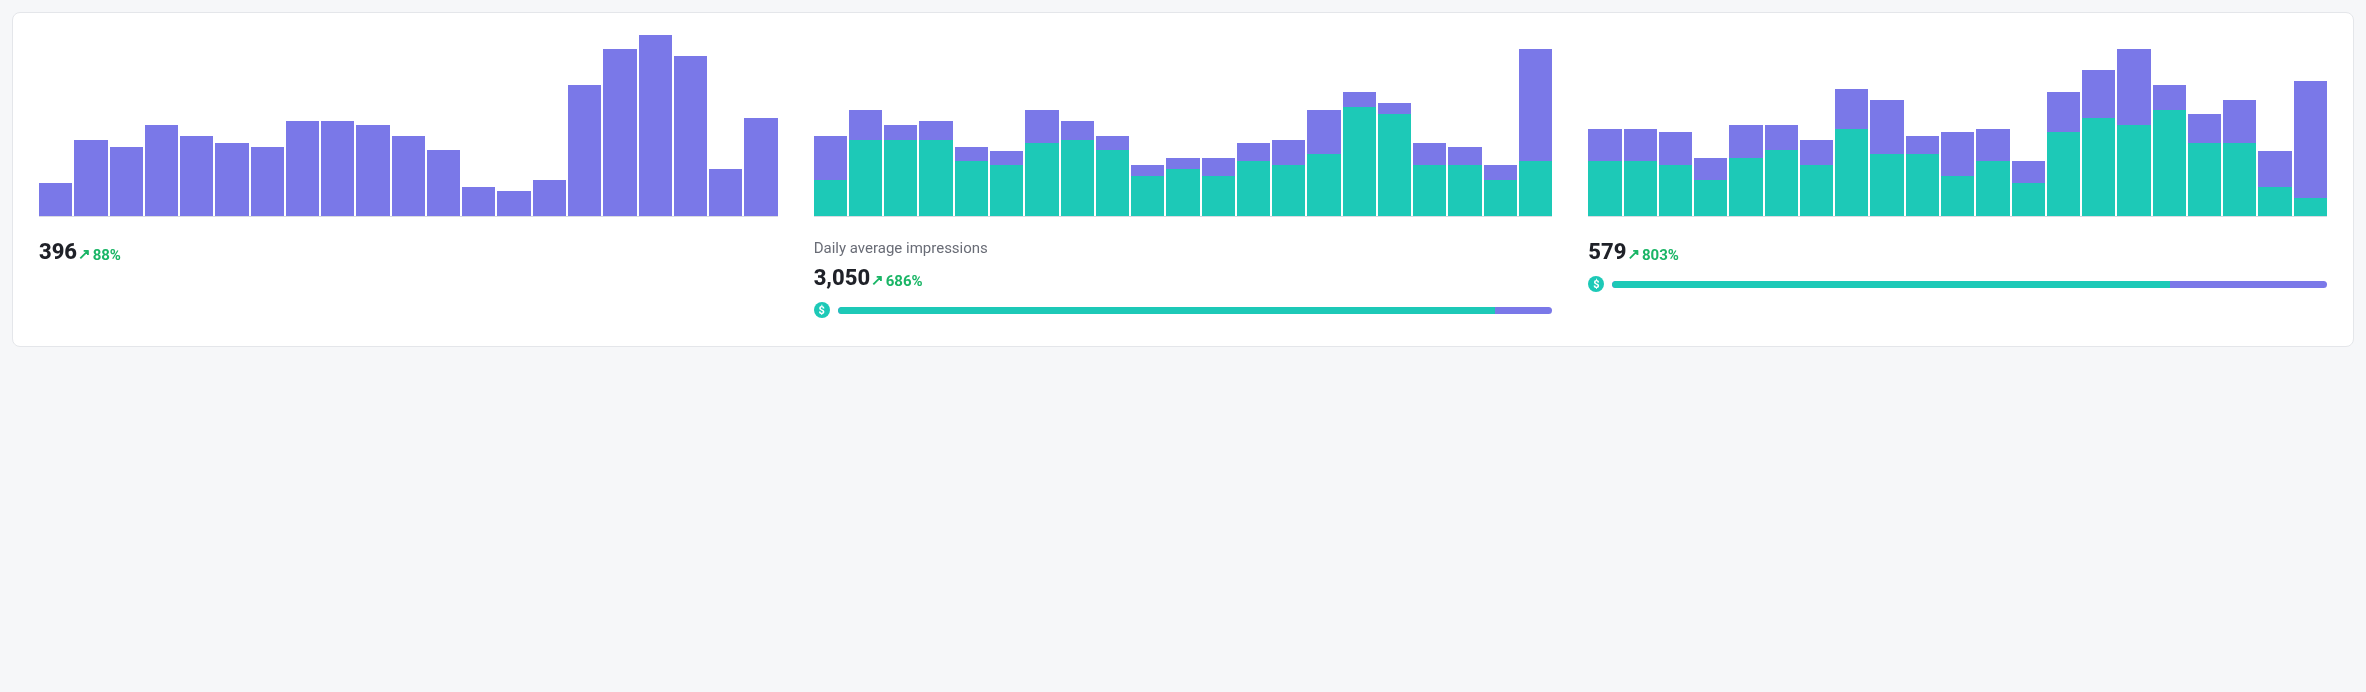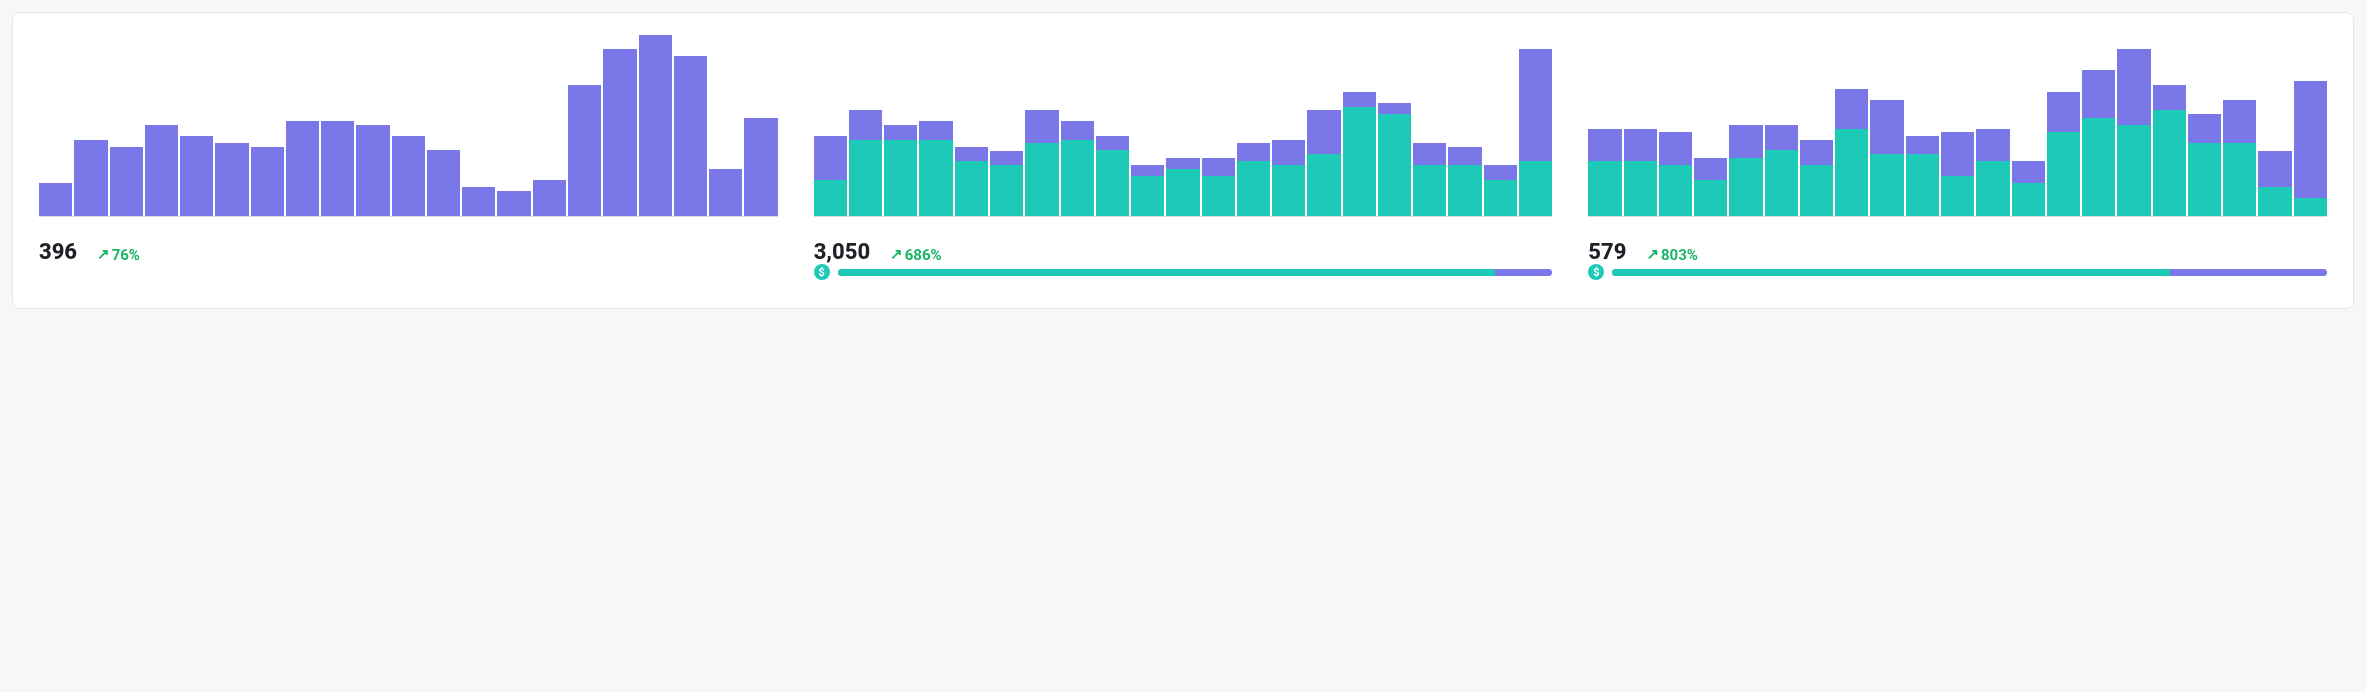--- a/index.html
+++ b/index.html
@@ -71,22 +71,22 @@
     padding-top: 22px;
   }
   .metric-label {
     font-size: 15px;
     color: #696c76;
     margin-bottom: 8px;
   }
   .metric-line {
     display: flex;
     align-items: baseline;
-    gap: 20px;
-    margin-bottom: 0;
+    gap: 1px;
+    margin-bottom: 12px;
   }
   .metric-value {
     font-size: 22px;
     font-weight: 800;
     color: #1f2128;
   }
   .metric-change {
     font-size: 15px;
     font-weight: 700;
     color: #1ab566;
@@ -199,21 +199,21 @@
           </div>
           <div class="bar-wrap">
             <div class="seg-top" style="height: 98.28px;"></div>
           </div>
         </div>
         <div class="metric-block">
           <div class="metric-line">
             <div class="metric-value">396</div>
             <div class="metric-change">
               <span class="arrow">↗</span>
-              <span>76%</span>
+              <span>88%</span>
             </div>
           </div>
         </div>
       </div>
       <div class="chart-col">
         <div class="chart-area">
           <div class="bar-wrap">
             <div class="seg-top" style="height: 43.68px;"></div>
             <div class="seg-bot" style="height: 36.4px;"></div>
           </div>
@@ -292,20 +292,21 @@
           <div class="bar-wrap">
             <div class="seg-top" style="height: 14.56px;"></div>
             <div class="seg-bot" style="height: 36.4px;"></div>
           </div>
           <div class="bar-wrap">
             <div class="seg-top" style="height: 112.84px;"></div>
             <div class="seg-bot" style="height: 54.6px;"></div>
           </div>
         </div>
         <div class="metric-block">
+          <div class="metric-label">Daily average impressions</div>
           <div class="metric-line">
             <div class="metric-value">3,050</div>
             <div class="metric-change">
               <span class="arrow">↗</span>
               <span>686%</span>
             </div>
           </div>
           <div class="dist-bar-row">
             <div class="dollar-icon">$</div>
             <div class="dist-bar">

